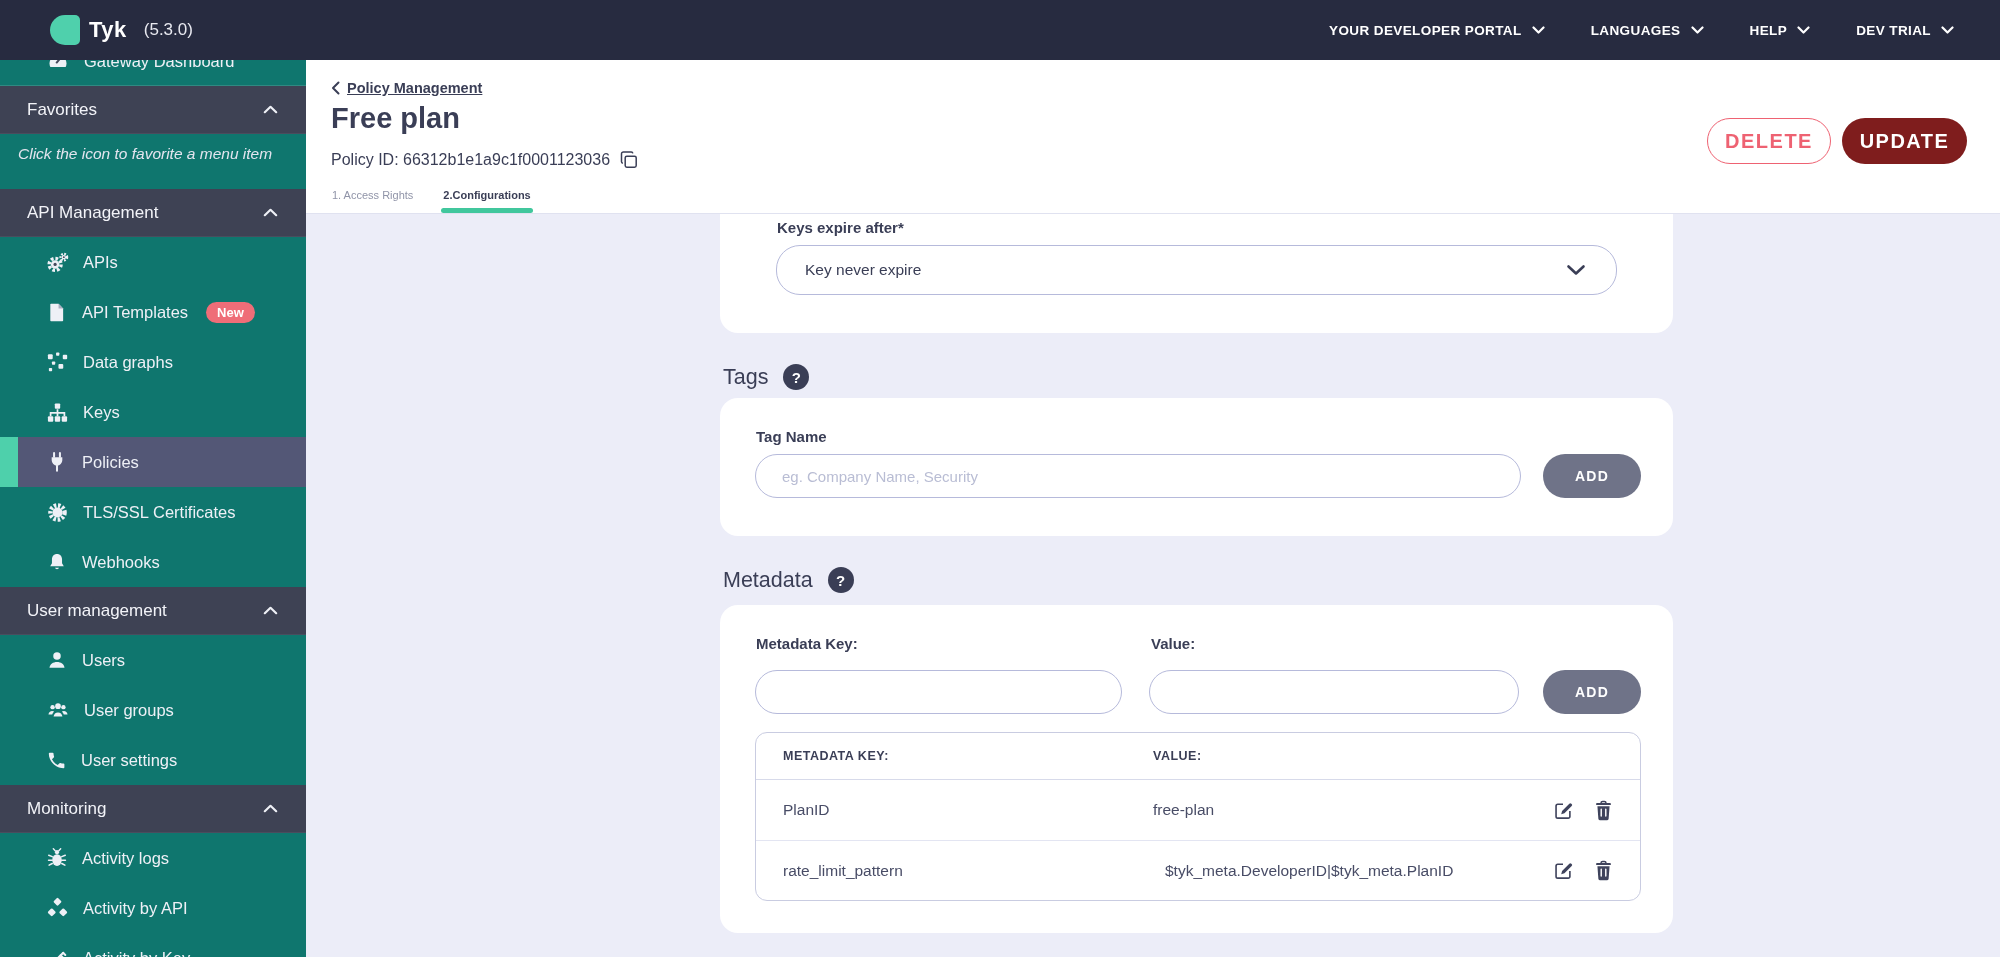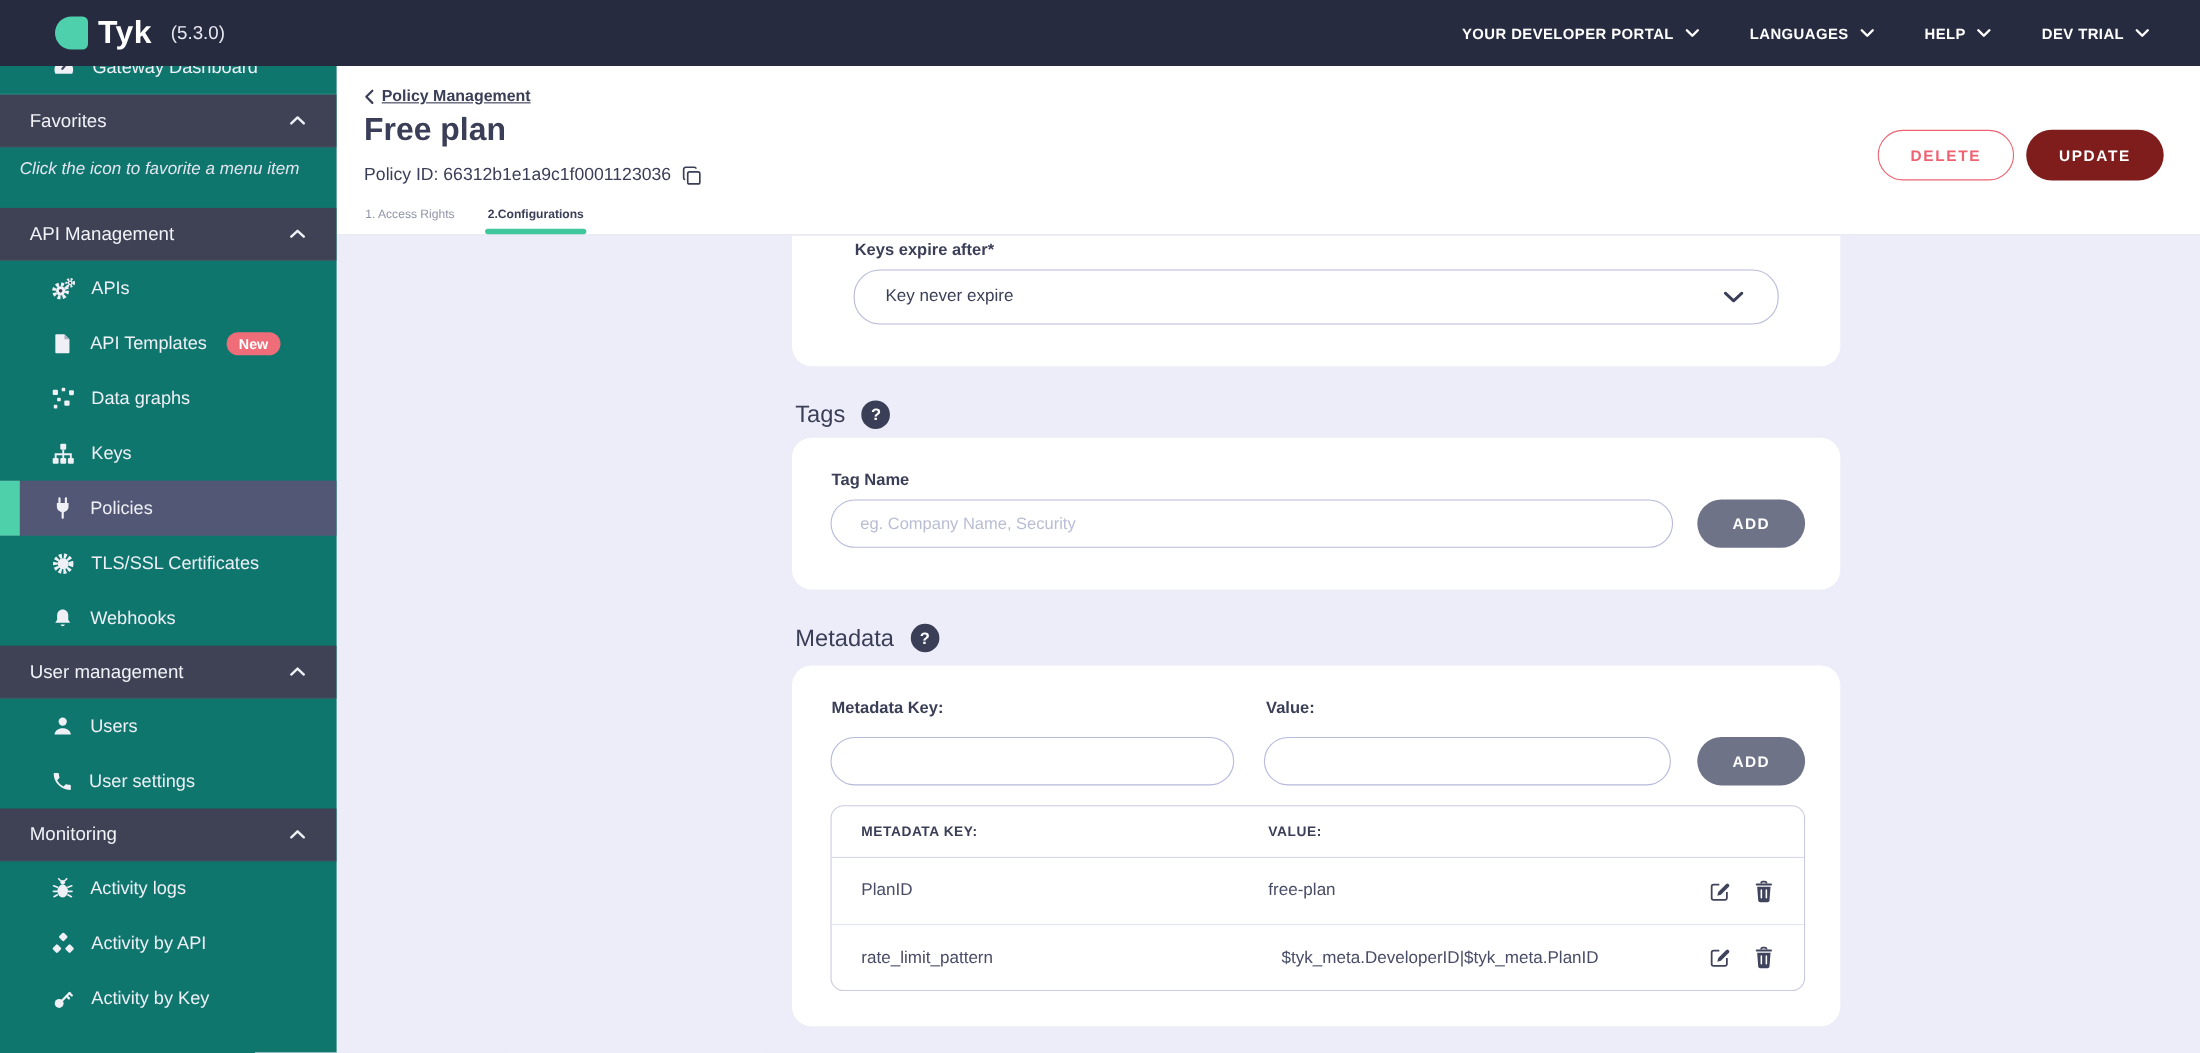--- a/index.html
+++ b/index.html
@@ -5,21 +5,21 @@
   html,body{margin:0;padding:0;overflow:hidden;background:#ecedf8;
     font-family:"Liberation Sans","DejaVu Sans",sans-serif;}
   #app{position:relative;width:2000px;height:957px;overflow:hidden;background:#ecedf8;}
 
   
   .topbar{position:absolute;left:0;top:0;width:2000px;height:60px;background:#272b40;
     display:flex;align-items:center;justify-content:space-between;
     padding:0 46px 0 50px;box-sizing:border-box;z-index:30;}
   .logo{display:flex;align-items:center;gap:9px;cursor:pointer;}
   .leaf{width:30px;height:30px;background:#4fd0ac;border-radius:15px 5px 5px 15px;display:inline-block;}
-  .logo-text{color:#fff;font-size:29px;font-weight:bold;letter-spacing:.5px;line-height:1;}
+  .logo-text{color:#fff;font-size:22px;font-weight:bold;letter-spacing:.5px;line-height:1;}
   .version{color:#e8e9f0;font-size:17px;margin-left:8px;}
   .topmenus{display:flex;align-items:center;gap:46px;}
   .topmenu{display:flex;align-items:center;gap:10px;color:#fff;font-size:13.5px;
     font-weight:bold;letter-spacing:.4px;cursor:pointer;white-space:nowrap;}
 
   
   .sidebar{position:absolute;left:0;top:60px;width:306px;height:897px;background:#0f766e;
     overflow:hidden;z-index:20;}
   .sidebar-scroll{margin-top:-22px;}
   .nav-item{height:50px;display:flex;align-items:center;padding-left:46px;gap:14px;
@@ -44,21 +44,21 @@
   .page-title{position:absolute;left:25px;top:42px;font-size:29px;font-weight:bold;color:#3a3e56;}
   .policy-row{position:absolute;left:25px;top:90px;display:flex;align-items:center;gap:9px;
     color:#3a3e56;font-size:16px;}
   .copy-btn{display:flex;cursor:pointer;}
   .tabs{position:absolute;left:26px;bottom:0;display:flex;gap:30px;}
   .tab{position:relative;font-size:11px;color:#9094a8;padding-bottom:12px;cursor:pointer;}
   .tab.active{color:#3a3e56;font-weight:bold;}
   .tab.active::after{content:"";position:absolute;left:-2px;right:-2px;bottom:0;height:5px;
     background:#41c79d;border-radius:3px;}
   .hdr-buttons{position:absolute;right:33px;top:58px;display:flex;gap:11px;}
-  .btn{height:46px;border-radius:23px;font-size:14px;font-weight:bold;letter-spacing:1.5px;
+  .btn{height:46px;border-radius:23px;font-size:20px;font-weight:bold;letter-spacing:1.5px;
     display:flex;align-items:center;justify-content:center;cursor:pointer;box-sizing:border-box;
     font-family:inherit;}
   .btn-delete{width:124px;background:#fff;border:1.5px solid #ee6272;color:#ee6272;}
   .btn-update{width:125px;background:#7f1d1d;border:none;color:#fff;}
 
   
   .content{position:absolute;left:720px;top:214px;width:953px;}
   .card{background:#fff;border-radius:18px;box-sizing:border-box;}
   .card-keys{height:119px;border-radius:0 0 18px 18px;padding:5px 56px 0;}
   .field-label{font-size:15px;font-weight:bold;color:#3a3e56;margin:0 0 9px 1px;}
@@ -239,20 +239,31 @@
       </div>
 
       <div class="nav-item">
         <svg class="icn" width="22" height="22" viewBox="0 0 24 24">
             <circle cx="12" cy="7.6" r="4.1" fill="#eef0f6"></circle>
             <path d="M3.8 20.5c.5-4 3.9-6.3 8.2-6.3s7.7 2.3 8.2 6.3z" fill="#eef0f6"></path>
           </svg>
         <span>Users</span>
       </div>
 
+      <div class="nav-item">
+        <svg class="icn" width="24" height="22" viewBox="0 0 24 24" fill="#eef0f6">
+            <circle cx="6.1" cy="8.9" r="2.4"></circle>
+            <circle cx="17.9" cy="8.9" r="2.4"></circle>
+            <circle cx="12" cy="7.8" r="3.1"></circle>
+            <path d="M7.2 19.2c.3-2.9 2.1-4.6 4.8-4.6s4.5 1.7 4.8 4.6z"></path>
+            <path d="M1.6 16.9c.3-2.4 1.9-3.8 4.1-3.8.8 0 1.5.2 2.1.5-1.1 1-1.8 2.1-2.1 3.3z"></path>
+            <path d="M22.4 16.9c-.3-2.4-1.9-3.8-4.1-3.8-.8 0-1.5.2-2.1.5 1.1 1 1.8 2.1 2.1 3.3z"></path>
+          </svg>
+        <span>User groups</span>
+      </div>
 
       <div class="nav-item">
         <svg class="icn" width="21" height="21" viewBox="0 0 24 24">
             <path d="M6.8 10.6a15.2 15.2 0 0 0 6.6 6.6l2.1-2.1c.3-.3.7-.4 1-.3 1.1.4 2.3.6 3.5.6.6 0 1 .4 1 1v3.4c0 .6-.4 1-1 1C11 20.8 3.2 13 3.2 4c0-.6.4-1 1-1h3.4c.6 0 1 .4 1 1 0 1.2.2 2.4.6 3.5.1.3 0 .7-.3 1z" fill="#eef0f6"></path>
           </svg>
         <span>User settings</span>
       </div>
 
       <div class="section-header">
         <span>Monitoring</span>

